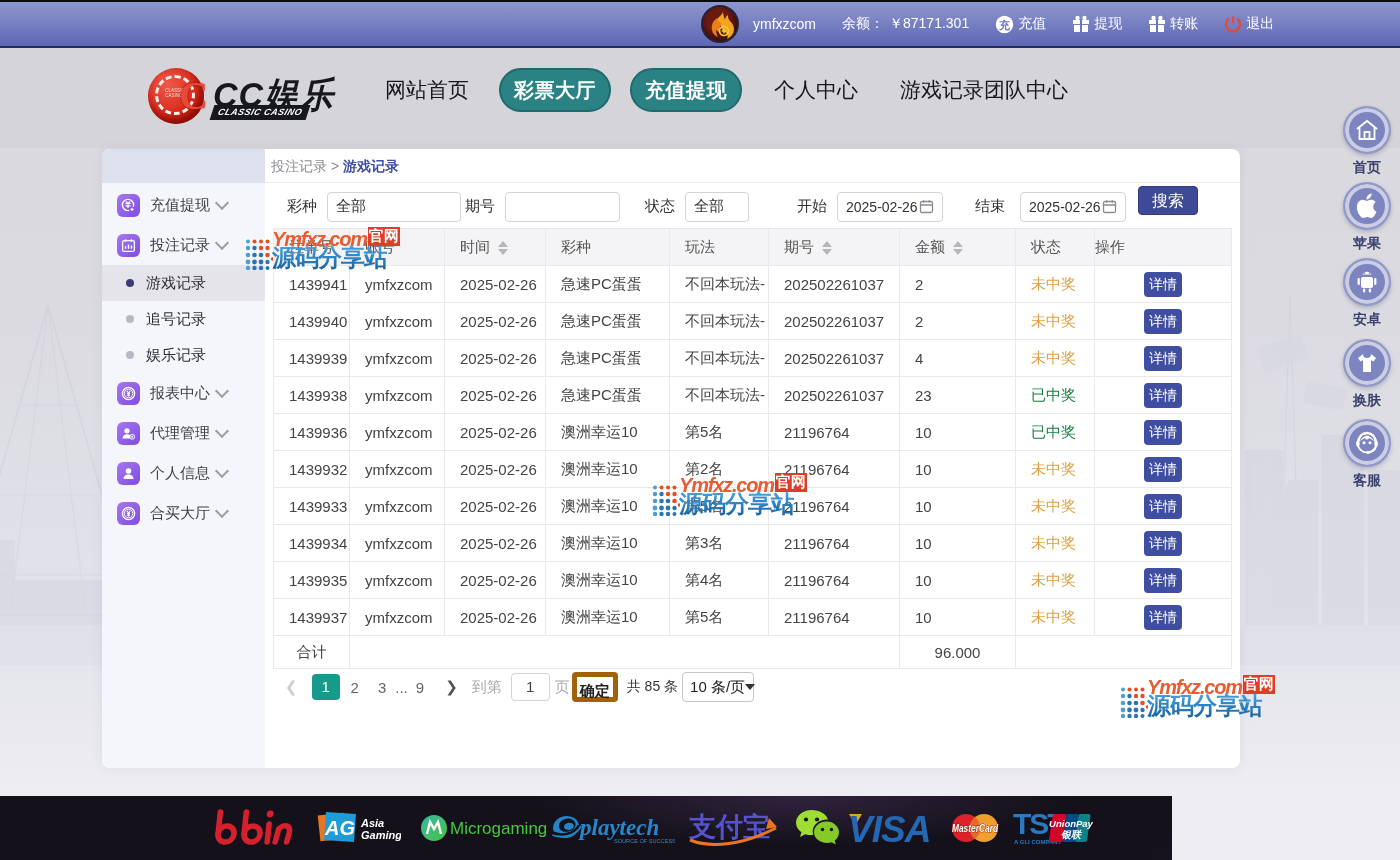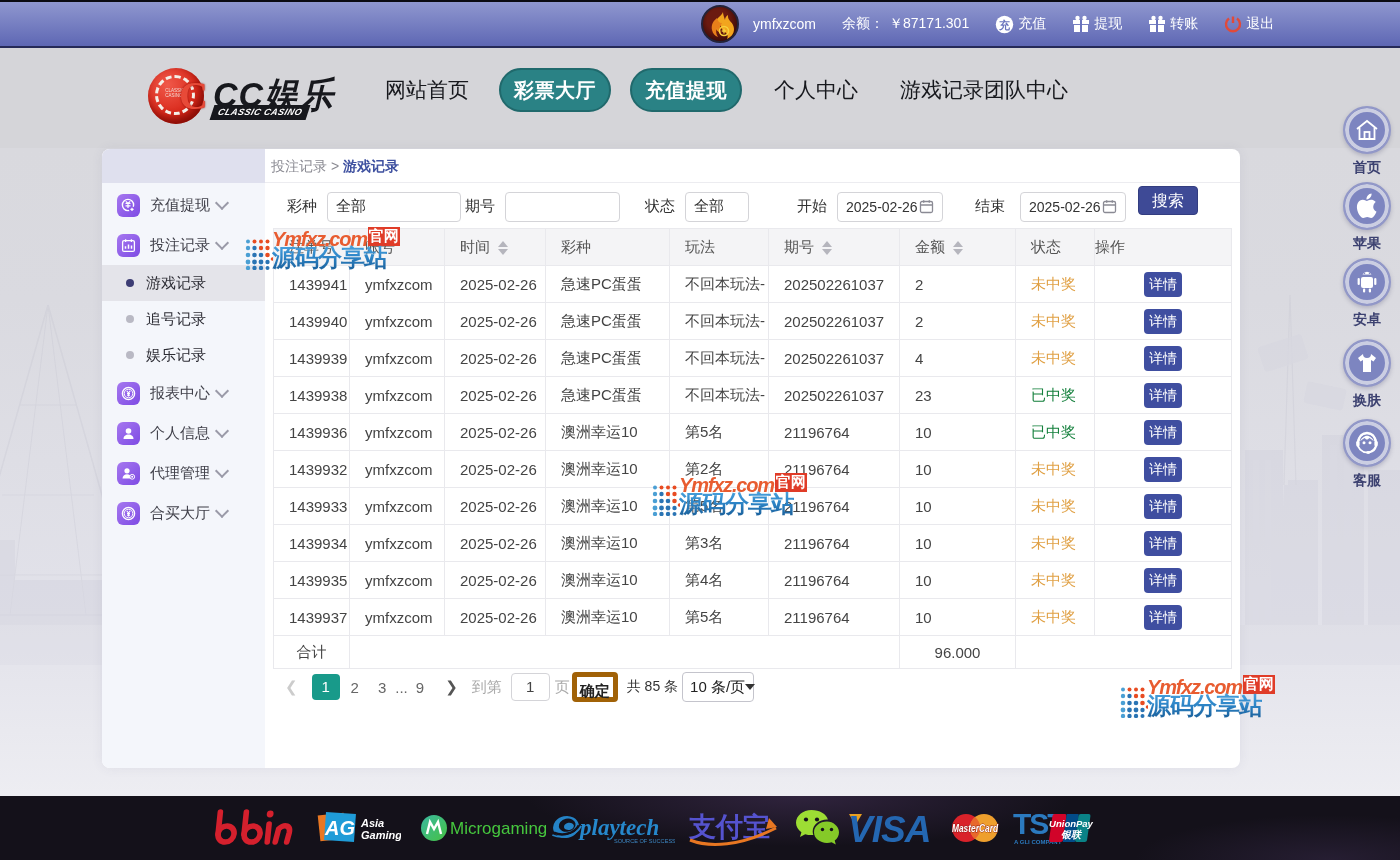--- a/index.html
+++ b/index.html
@@ -67,21 +67,21 @@
 .ric{position:absolute;left:1343px;width:48px;text-align:center}
 .ric .cir{width:48px;height:48px;border-radius:50%;background:#7d85c0;border:2px solid #9298c8;box-shadow:inset 0 0 0 4px #cbcee2,0 2px 4px rgba(60,60,100,.25);display:flex;align-items:center;justify-content:center;color:#fff}
 .ric .lab{margin-top:5px;font-size:14px;color:#3c4170;font-weight:bold}
 
 .wm{position:absolute;width:150px;height:44px}
 .wm .dots{position:absolute;left:0;top:10px}
 .wm .l1{position:absolute;left:27px;top:-1px;font-size:20px;font-weight:bold;font-style:italic;color:#e85c30;letter-spacing:-1.2px;white-space:nowrap}
 .wm .l1 .gw{display:inline-block;font-style:normal;font-size:15px;font-weight:bold;letter-spacing:0;background:#e03c28;color:#fff;padding:0 1px;vertical-align:5px;margin-left:1px}
 .wm .l2{position:absolute;left:27px;top:14px;font-size:24px;font-weight:bold;letter-spacing:-1px;white-space:nowrap;background:linear-gradient(#4ea6e0 5%,#2e86c8 45%,#15558e 100%);-webkit-background-clip:text;background-clip:text;color:transparent}
 
-.footer{position:absolute;left:0;top:796px;width:1400px;height:64px;background:radial-gradient(ellipse 380px 70px at 800px 0,rgba(70,50,90,.55),rgba(20,17,26,0) 72%),radial-gradient(ellipse 260px 60px at 1330px 64px,rgba(60,45,80,.45),rgba(20,17,26,0) 75%),#14111a}
+.footer{position:absolute;left:0;top:796px;width:1172px;height:64px;background:radial-gradient(ellipse 380px 70px at 800px 0,rgba(70,50,90,.55),rgba(20,17,26,0) 72%),radial-gradient(ellipse 260px 60px at 1330px 64px,rgba(60,45,80,.45),rgba(20,17,26,0) 75%),#14111a}
 .fl{position:absolute;top:0;height:64px;display:flex;align-items:center}
 </style>
 </head>
 <body>
 
 <div class="topbar">
  <div class="wrap">
   <div class="avatar">
         <svg width="30" height="32" viewBox="0 0 30 32">
           <path d="M16 2c-2 5-8 6-8 13 0 3 1.5 5.5 4 7-1-3 0-5 2-7-.5 4 2 5 5 8 2 2 2 4 1 6 4-2 7-5 7-10 0-7-7-8-6-14-2 1-3 3-3 5-1-3-2-6-2-8z" fill="#f2a51e"></path>
@@ -209,37 +209,37 @@
             <circle cx="7.5" cy="7.5" r="4.3" stroke-width="1"></circle>
             <path d="M5.8 4.9 7.5 7l1.7-2.1M7.5 7v3.4M6 7.6h3M6 9.2h3" stroke-width="1.1"></path>
           </svg>
         </div>
         <span>报表中心</span>
         <i class="chev"></i>
       </div>
   <div class="m-item">
         <div class="m-ico">
           <svg width="15" height="15" viewBox="0 0 15 15" fill="#fff">
-            <circle cx="7.5" cy="5" r="2.8"></circle>
-            <path d="M2.5 13c0-2.8 2.2-4.5 5-4.5s5 1.7 5 4.5z"></path>
+            <circle cx="6" cy="4.8" r="2.6"></circle>
+            <path d="M1.5 12.5c0-2.6 2-4.2 4.5-4.2s4.5 1.6 4.5 4.2z"></path>
+            <circle cx="11.2" cy="10.8" r="2.4" fill="#8a55e6" stroke="#fff" stroke-width="1"></circle>
+            <circle cx="11.2" cy="10.8" r="1" fill="#fff"></circle>
           </svg>
         </div>
-        <span>个人信息</span>
+        <span>代理管理</span>
         <i class="chev"></i>
       </div>
   <div class="m-item">
         <div class="m-ico">
           <svg width="15" height="15" viewBox="0 0 15 15" fill="#fff">
-            <circle cx="6" cy="4.8" r="2.6"></circle>
-            <path d="M1.5 12.5c0-2.6 2-4.2 4.5-4.2s4.5 1.6 4.5 4.2z"></path>
-            <circle cx="11.2" cy="10.8" r="2.4" fill="#8a55e6" stroke="#fff" stroke-width="1"></circle>
-            <circle cx="11.2" cy="10.8" r="1" fill="#fff"></circle>
+            <circle cx="7.5" cy="5" r="2.8"></circle>
+            <path d="M2.5 13c0-2.8 2.2-4.5 5-4.5s5 1.7 5 4.5z"></path>
           </svg>
         </div>
-        <span>代理管理</span>
+        <span>个人信息</span>
         <i class="chev"></i>
       </div>
   <div class="m-item">
         <div class="m-ico">
           <svg width="15" height="15" viewBox="0 0 15 15" fill="none" stroke="#fff">
             <circle cx="7.5" cy="7.5" r="6.1" stroke-width="1.4"></circle>
             <circle cx="7.5" cy="7.5" r="4.3" stroke-width="1"></circle>
             <path d="M5.8 4.9 7.5 7l1.7-2.1M7.5 7v3.4M6 7.6h3M6 9.2h3" stroke-width="1.1"></path>
           </svg>
         </div>

